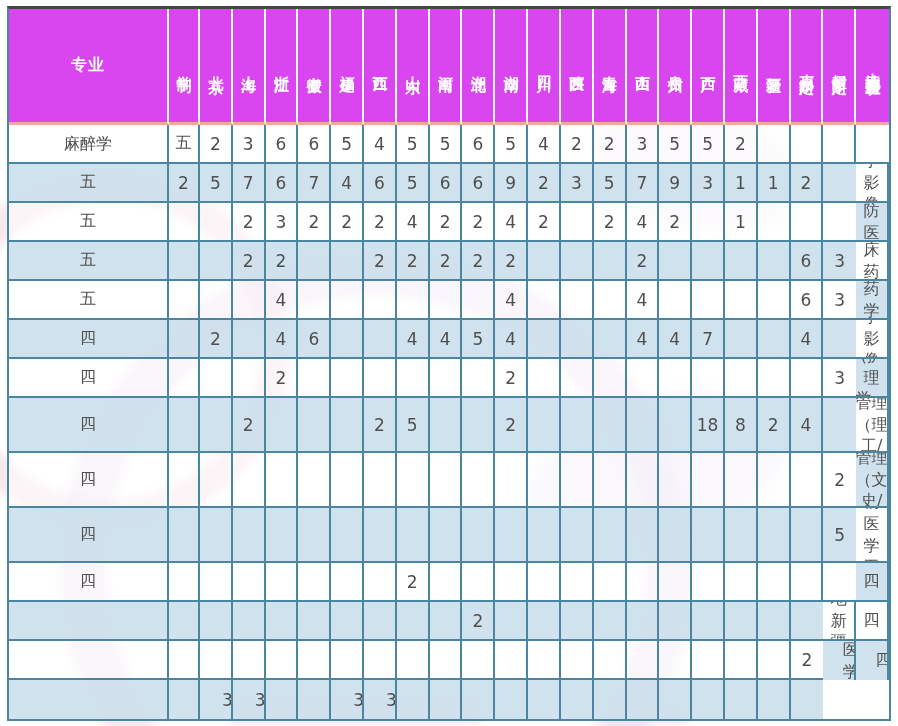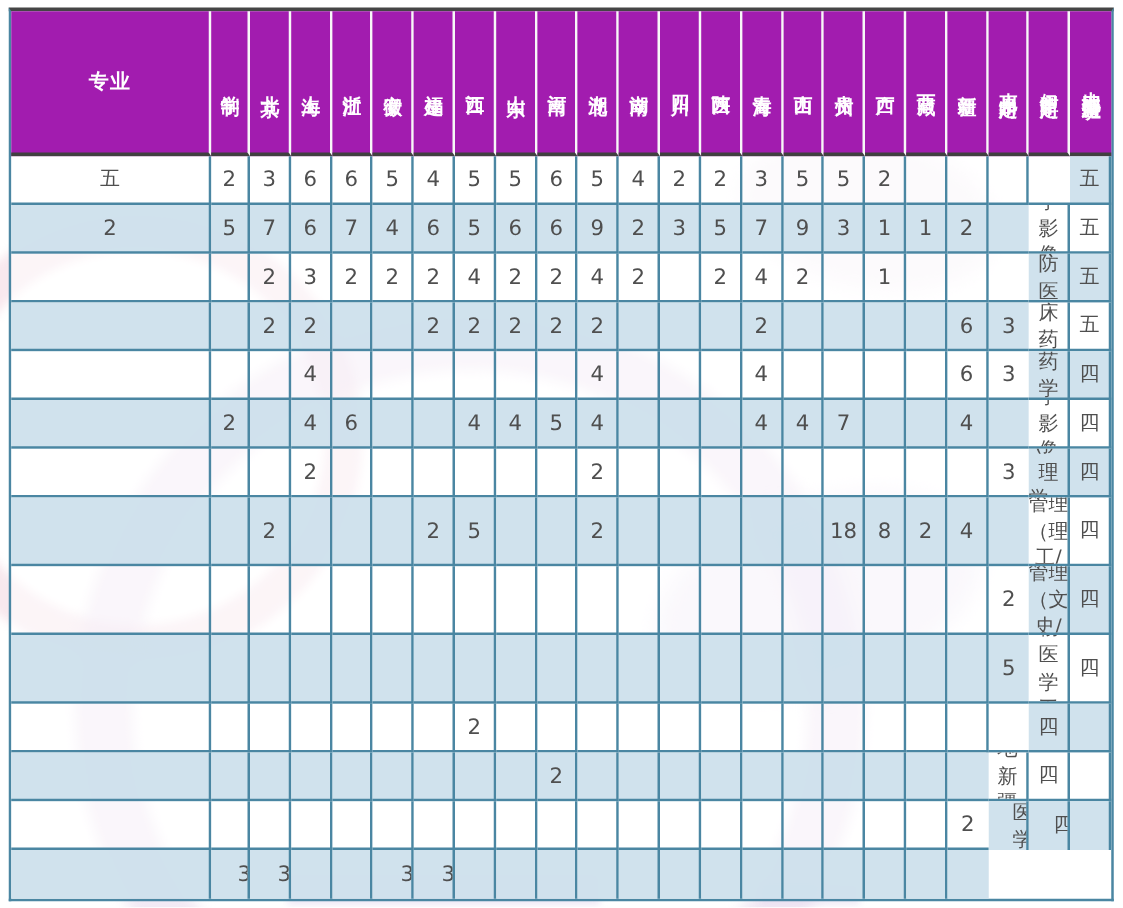--- a/index.html
+++ b/index.html
@@ -27,23 +27,23 @@
     display:flex;align-items:center;justify-content:center;
     border-right:2px solid #4a86a2;border-bottom:2px solid #4a86a2;
     color:#4f4f4f;font-size:17px;
     background:rgba(255,255,255,.55);
     box-sizing:border-box;overflow:hidden;
   }
   .c.alt{background:rgba(205,224,236,.95);}
   .c.lastcol{border-right:none;}
   .c.lastrow{border-bottom:none;padding-left:24px;}
   .h{
-    background:#a21caf;
+    background:#d946ef;
     border-right:2px solid #f7f7f7;
-    border-bottom:3px solid #404040;
+    border-bottom:3px solid #fca5a5;
     color:#ffffff;font-weight:bold;font-size:15px;
   }
   .h.lastcol{border-right:none;}
   .vtext{writing-mode:vertical-rl;text-orientation:upright;letter-spacing:2px;line-height:1;}
   .corner{font-size:16px;letter-spacing:1px;}
   .lab{font-size:16px;}
   .lab span{display:block;text-align:center;line-height:1.35;}
   .dur{font-size:16px;}
 </style>
 </head>
@@ -75,20 +75,23 @@
       <div class="c h vtext">陕西</div>
       <div class="c h vtext">青海</div>
       <div class="c h vtext">山西</div>
       <div class="c h vtext">贵州</div>
       <div class="c h vtext">广西</div>
       <div class="c h vtext">西藏</div>
       <div class="c h vtext">新疆</div>
       <div class="c h vtext">克州定向</div>
       <div class="c h vtext">伊犁定向</div>
       <div class="c h vtext lastcol">内地新疆班</div>
+      <div class="c lab">
+        <span>麻醉学</span>
+      </div>
       <div class="c dur">五</div>
       <div class="c val">2</div>
       <div class="c val">3</div>
       <div class="c val">6</div>
       <div class="c val">6</div>
       <div class="c val">5</div>
       <div class="c val">4</div>
       <div class="c val">5</div>
       <div class="c val">5</div>
       <div class="c val">6</div>

